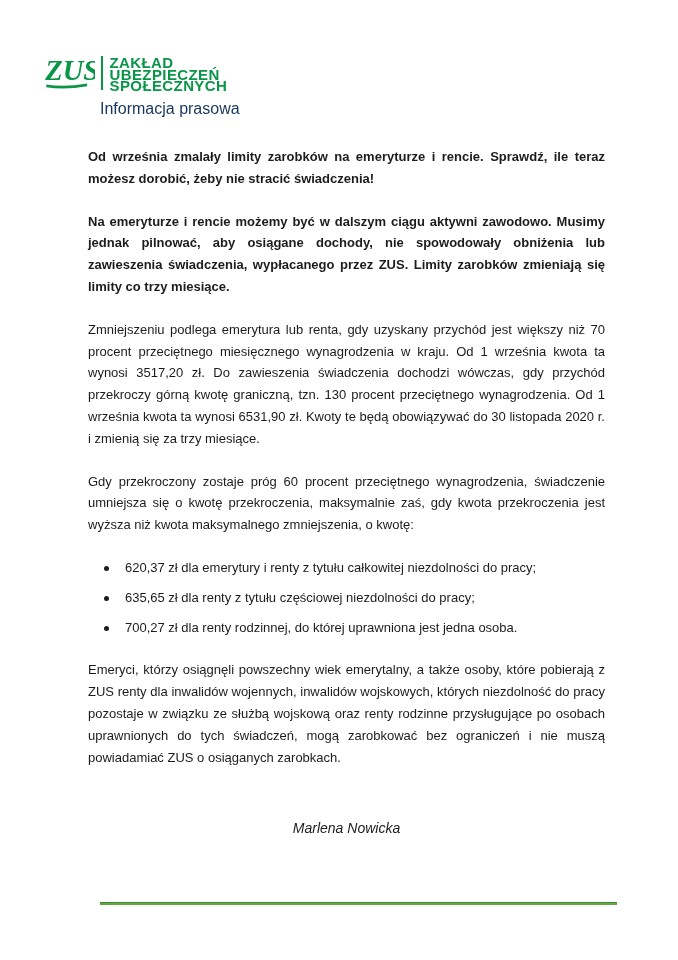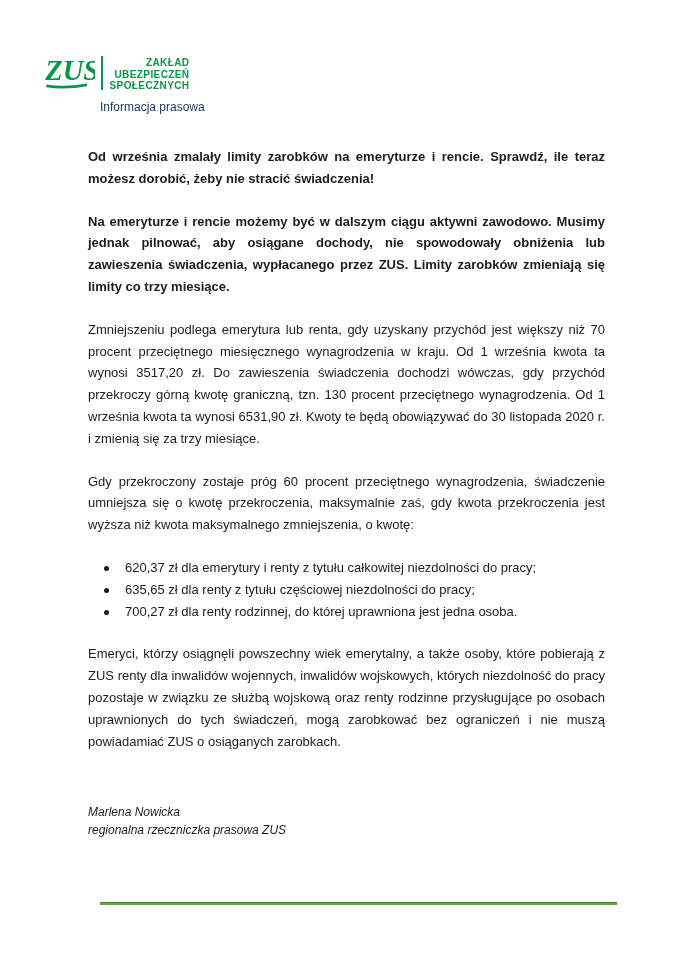--- a/index.html
+++ b/index.html
@@ -17,33 +17,32 @@
   .masthead { position: absolute; top: 55px; left: 45px; }
   .logo-row { display: flex; align-items: flex-start; }
   .logo-mark { width: 50px; height: 38px; display: block; }
   .logo-sep {
     width: 1.5px; height: 34px;
     background: #0a9648;
     margin: 1px 7px 0 6px;
   }
   .org-name {
     color: #0a9648;
-    font-size: 10px;
+    font-size: 15px;
     font-weight: bold;
     letter-spacing: 0.4px;
     line-height: 11.5px;
     padding-top: 2px;
     text-transform: uppercase;
-    text-align: right;
   }
   .tagline {
     margin-top: 7px;
     margin-left: 55px;
     color: #17365d;
-    font-size: 12px;
+    font-size: 16px;
   }
 
   
   .body-copy {
     position: absolute;
     top: 146px;
     left: 88px;
     width: 517px;
     font-size: 13px;
     line-height: 21.8px;
@@ -51,36 +50,36 @@
   }
   .body-copy p { margin: 0 0 21px 0; }
   .bold { font-weight: bold; }
 
   ul.limits {
     margin: 0 0 21px 0;
     padding: 0 0 0 37px;
     list-style: none;
     text-align: left;
   }
-  ul.limits li { position: relative; }
+  ul.limits li { position: relative; margin-top: 8px; }
   ul.limits li::before {
     content: "";
     position: absolute;
     left: -21px; top: 9px;
     width: 5px; height: 5px;
     border-radius: 50%;
     background: #1c1c1c;
   }
 
   .signature {
     margin-top: 52px;
     font-style: italic;
-    font-size: 12px;
+    font-size: 14px;
     line-height: 17.6px;
-    text-align: left;
+    text-align: center;
   }
 
   
   .footer-line {
     position: absolute;
     top: 902px;
     left: 100px;
     width: 517px;
     height: 2px;
     background: #62a744;
@@ -120,19 +119,18 @@
     <ul class="limits">
       <li>620,37 zł dla emerytury i renty z tytułu całkowitej niezdolności do pracy;</li>
       <li>635,65 zł dla renty z tytułu częściowej niezdolności do pracy;</li>
       <li>700,27 zł dla renty rodzinnej, do której uprawniona jest jedna osoba.</li>
     </ul>
 
     <p>Emeryci, którzy osiągnęli powszechny wiek emerytalny, a także osoby, które pobierają z ZUS renty dla inwalidów wojennych, inwalidów wojskowych, których niezdolność do pracy pozostaje w związku ze służbą wojskową oraz renty rodzinne przysługujące po osobach uprawnionych do tych świadczeń, mogą zarobkować bez ograniczeń i nie muszą powiadamiać ZUS o osiąganych zarobkach.</p>
 
     <div class="signature">
       <div>Marlena Nowicka</div>
-      <div>regionalna rzeczniczka prasowa ZUS</div>
     </div>
   </main>
 
   <div class="footer-line"></div>
 
 </div>
 
 </body></html>

